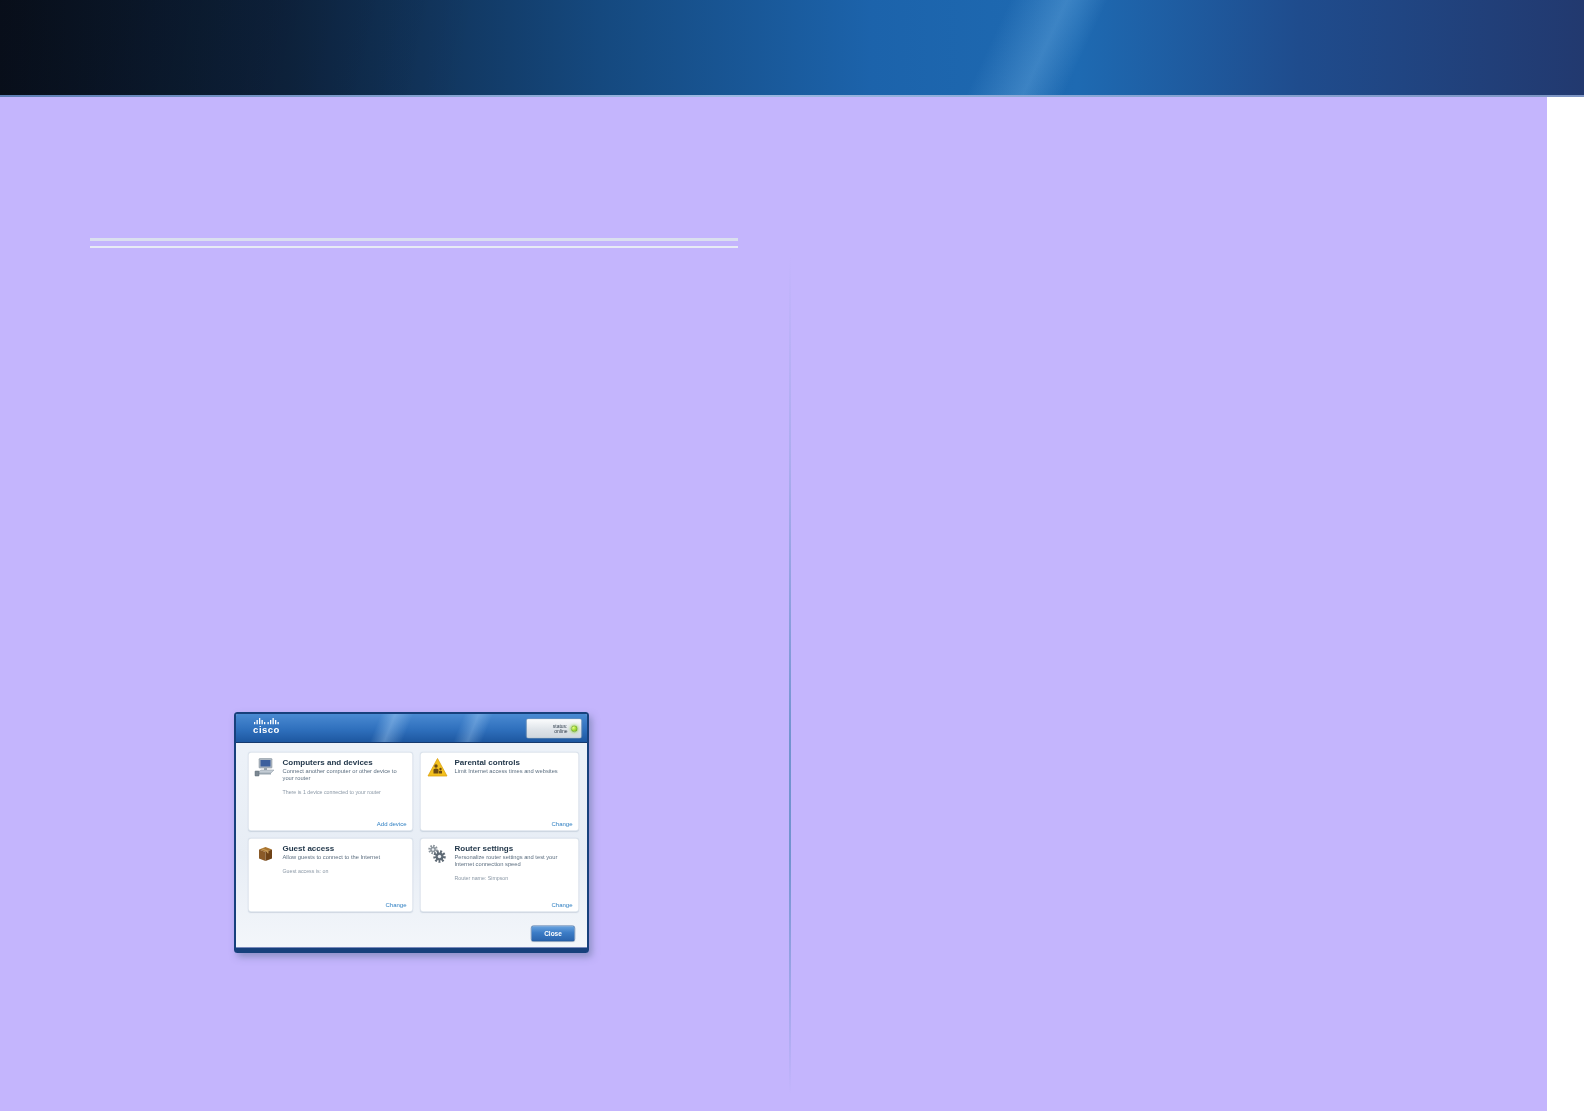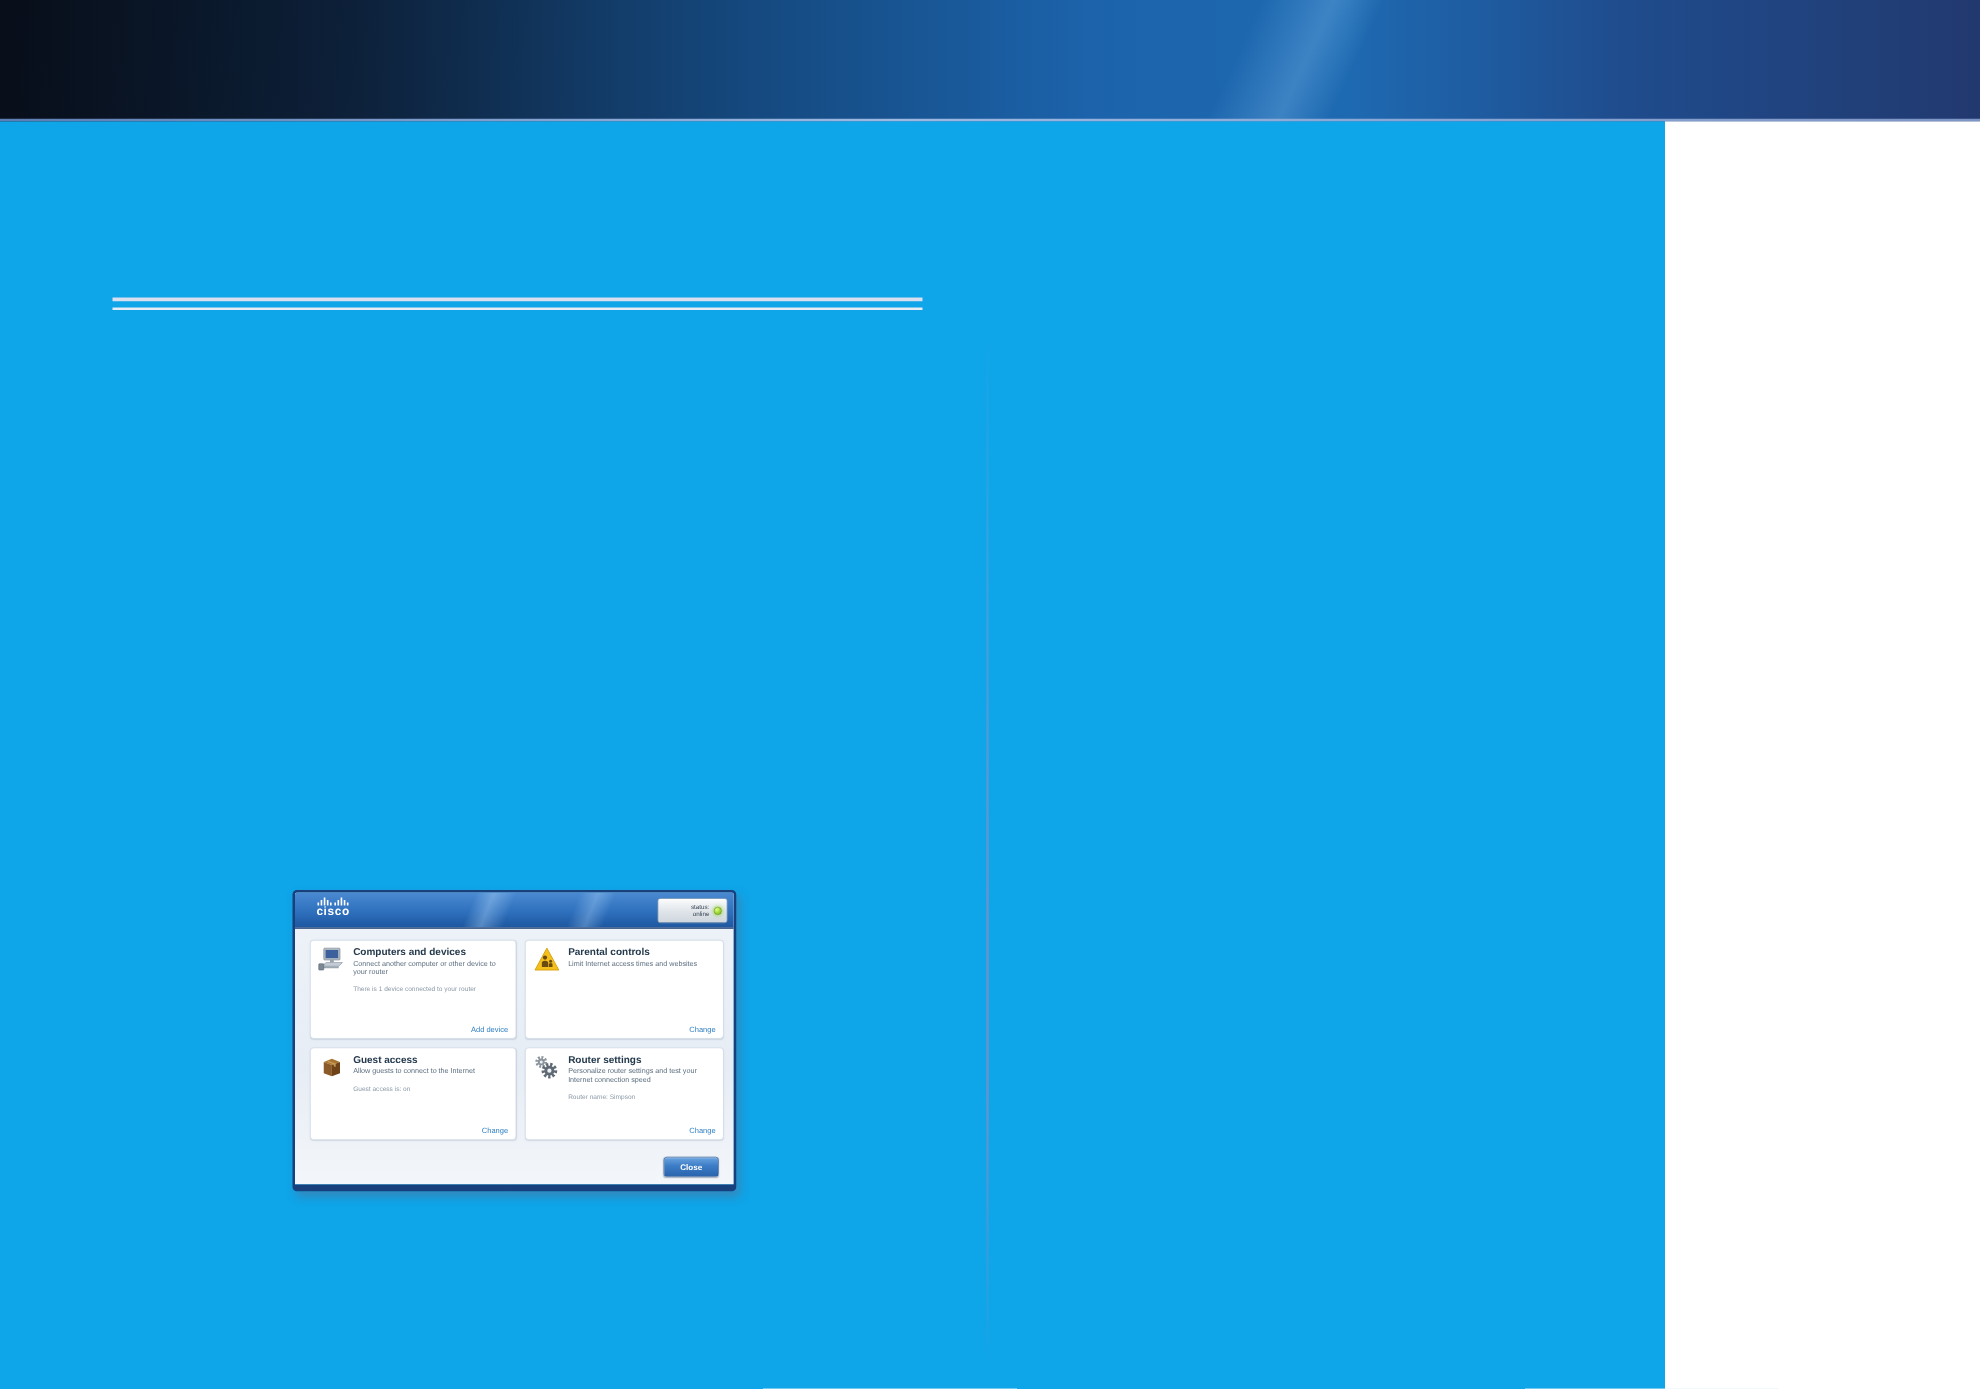--- a/index.html
+++ b/index.html
@@ -1,18 +1,18 @@
 <!DOCTYPE html>
 <html><head>
 <meta charset="utf-8">
 <style>
   * { margin:0; padding:0; box-sizing:border-box; }
   html,body { width:1584px; height:1111px; background:#ffffff; overflow:hidden;
               font-family:"Liberation Sans", sans-serif; }
-  .page { position:relative; width:1332px; height:1111px; background:#0ea5e9; }
+  .page { position:relative; width:1547px; height:1111px; background:#c4b5fd; }
 
   
   .banner {
     position:absolute; left:0; top:0; width:1584px; height:97px;
     background:
       linear-gradient(115deg, rgba(255,255,255,0) 62%, rgba(140,200,245,.28) 65.5%, rgba(255,255,255,0) 68%),
       linear-gradient(100deg, rgba(0,0,0,.25) 0%, rgba(0,0,0,0) 30%),
       linear-gradient(to right, #0a1322 0%, #0e2440 18%, #15497f 38%, #1c63ab 55%, #1e6ab2 68%, #1f4c8d 82%, #22396f 100%);
   }
   .banner-edge {

